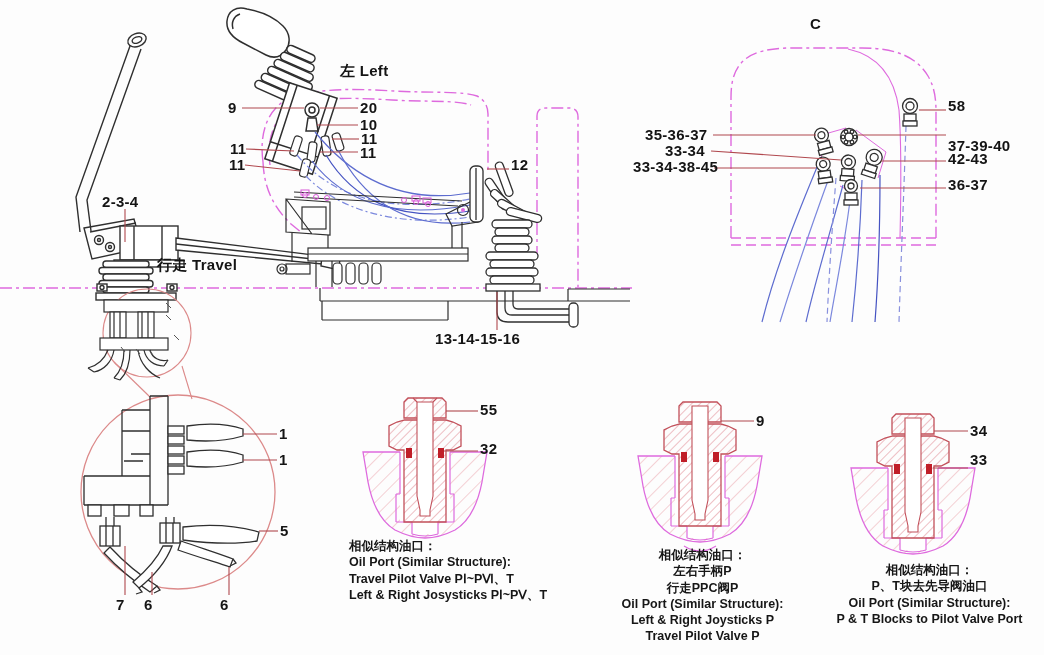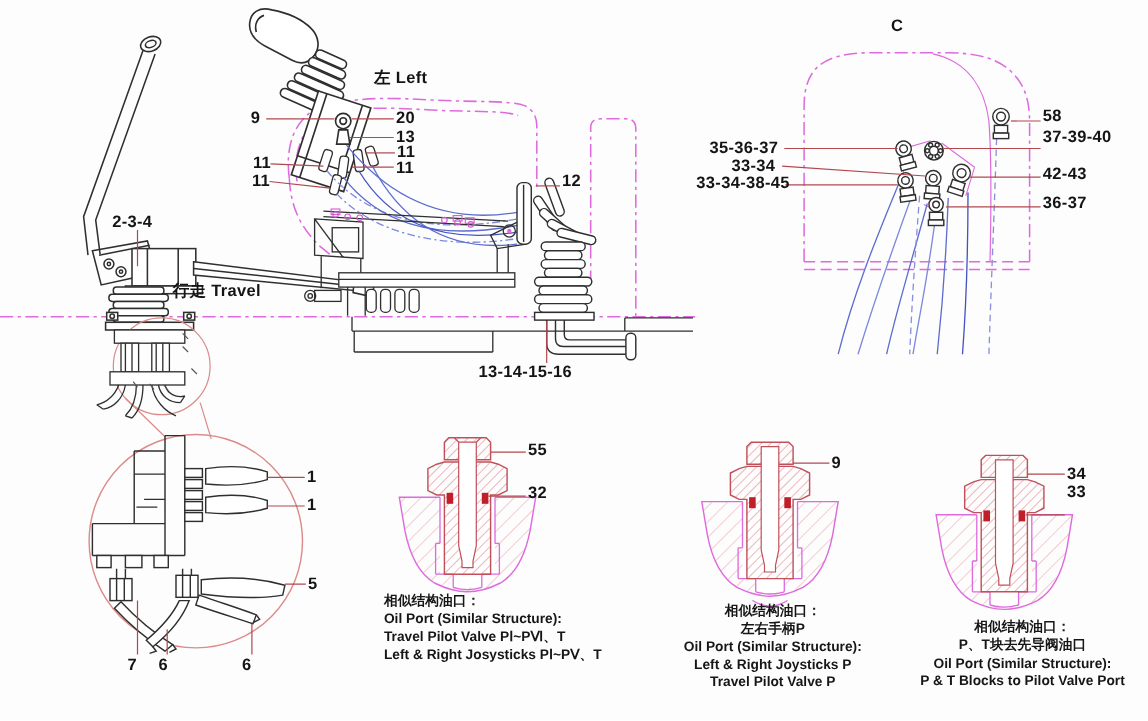--- a/index.html
+++ b/index.html
@@ -363,57 +363,58 @@
     <path d="M934,431 H968"></path>
         <path d="M933,468 H968"></path>
   </g>
 </svg>
 
 <div class="lbl" style="left:102px;top:194px">2-3-4</div>
 <div class="lbl" style="left:157px;top:257px">行走 Travel</div>
 <div class="lbl" style="left:340px;top:63px">左 Left</div>
 <div class="lbl" style="left:228px;top:100px">9</div>
 <div class="lbl" style="left:360px;top:100px">20</div>
-<div class="lbl" style="left:360px;top:117px">13</div>
+<div class="lbl" style="left:360px;top:117px">10</div>
 <div class="lbl" style="left:361px;top:131px">11</div>
 <div class="lbl" style="left:360px;top:145px">11</div>
 <div class="lbl" style="left:230px;top:141px">11</div>
 <div class="lbl" style="left:229px;top:157px">11</div>
 <div class="lbl" style="left:511px;top:157px">12</div>
 <div class="lbl" style="left:435px;top:331px">13-14-15-16</div>
 <div class="lbl" style="left:279px;top:426px">1</div>
 <div class="lbl" style="left:279px;top:452px">1</div>
 <div class="lbl" style="left:280px;top:523px">5</div>
 <div class="lbl" style="left:116px;top:597px">7</div>
 <div class="lbl" style="left:144px;top:597px">6</div>
 <div class="lbl" style="left:220px;top:597px">6</div>
 <div class="lbl" style="left:810px;top:16px">C</div>
 <div class="lbl" style="left:948px;top:98px">58</div>
 <div class="lbl" style="left:645px;top:127px">35-36-37</div>
-<div class="lbl" style="left:948px;top:117px">37-39-40</div>
+<div class="lbl" style="left:948px;top:138px">37-39-40</div>
 <div class="lbl" style="left:665px;top:143px">33-34</div>
 <div class="lbl" style="left:948px;top:151px">42-43</div>
 <div class="lbl" style="left:633px;top:159px">33-34-38-45</div>
 <div class="lbl" style="left:948px;top:177px">36-37</div>
 <div class="lbl" style="left:480px;top:402px">55</div>
 <div class="lbl" style="left:480px;top:441px">32</div>
 <div class="lbl" style="left:756px;top:413px">9</div>
 <div class="lbl" style="left:970px;top:423px">34</div>
-<div class="lbl" style="left:970px;top:440px">33</div>
+<div class="lbl" style="left:970px;top:452px">33</div>
 
 <div class="tblock" style="left:349px;top:538px">
   <div>相似结构油口：</div>
   <div>Oil Port (Similar Structure):</div>
   <div>Travel Pilot Valve PⅠ~PⅥ、T</div>
   <div>Left &amp; Right Josysticks PⅠ~PⅤ、T</div>
 </div>
 
 <div class="tblock center" style="left:600px;top:547px;width:205px">
   <div>相似结构油口：</div>
   <div>左右手柄P</div>
+  <div>行走PPC阀P</div>
   <div>Oil Port (Similar Structure):</div>
   <div>Left &amp; Right Joysticks P</div>
   <div>Travel Pilot Valve P</div>
 </div>
 
 <div class="tblock center" style="left:812px;top:562px;width:235px">
   <div>相似结构油口：</div>
   <div>P、T块去先导阀油口</div>
   <div>Oil Port (Similar Structure):</div>
   <div>P &amp; T Blocks to Pilot Valve Port</div>

